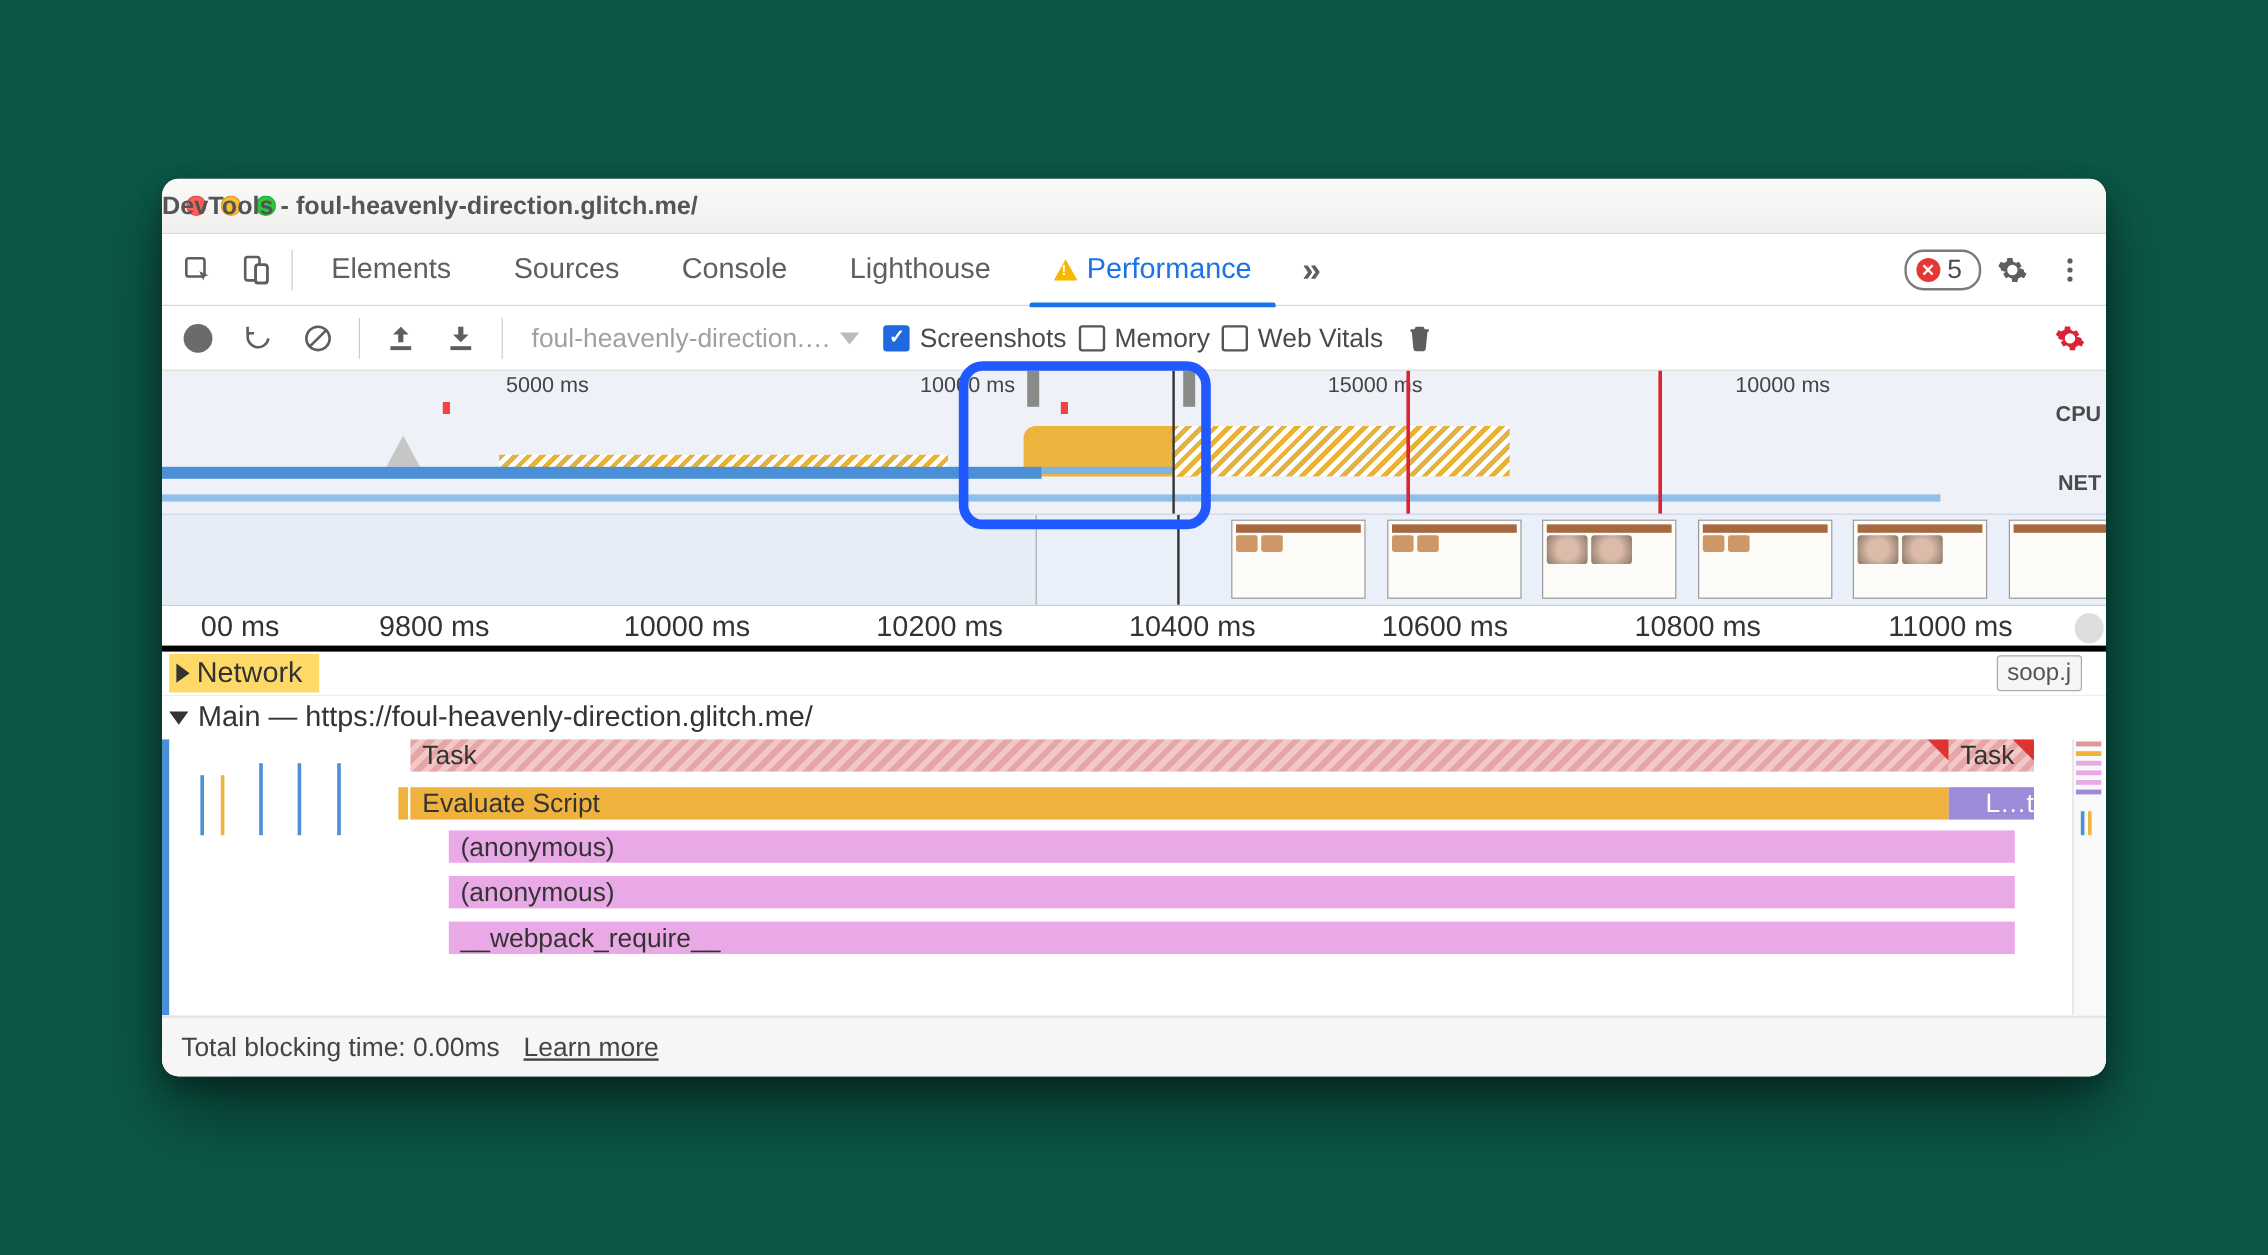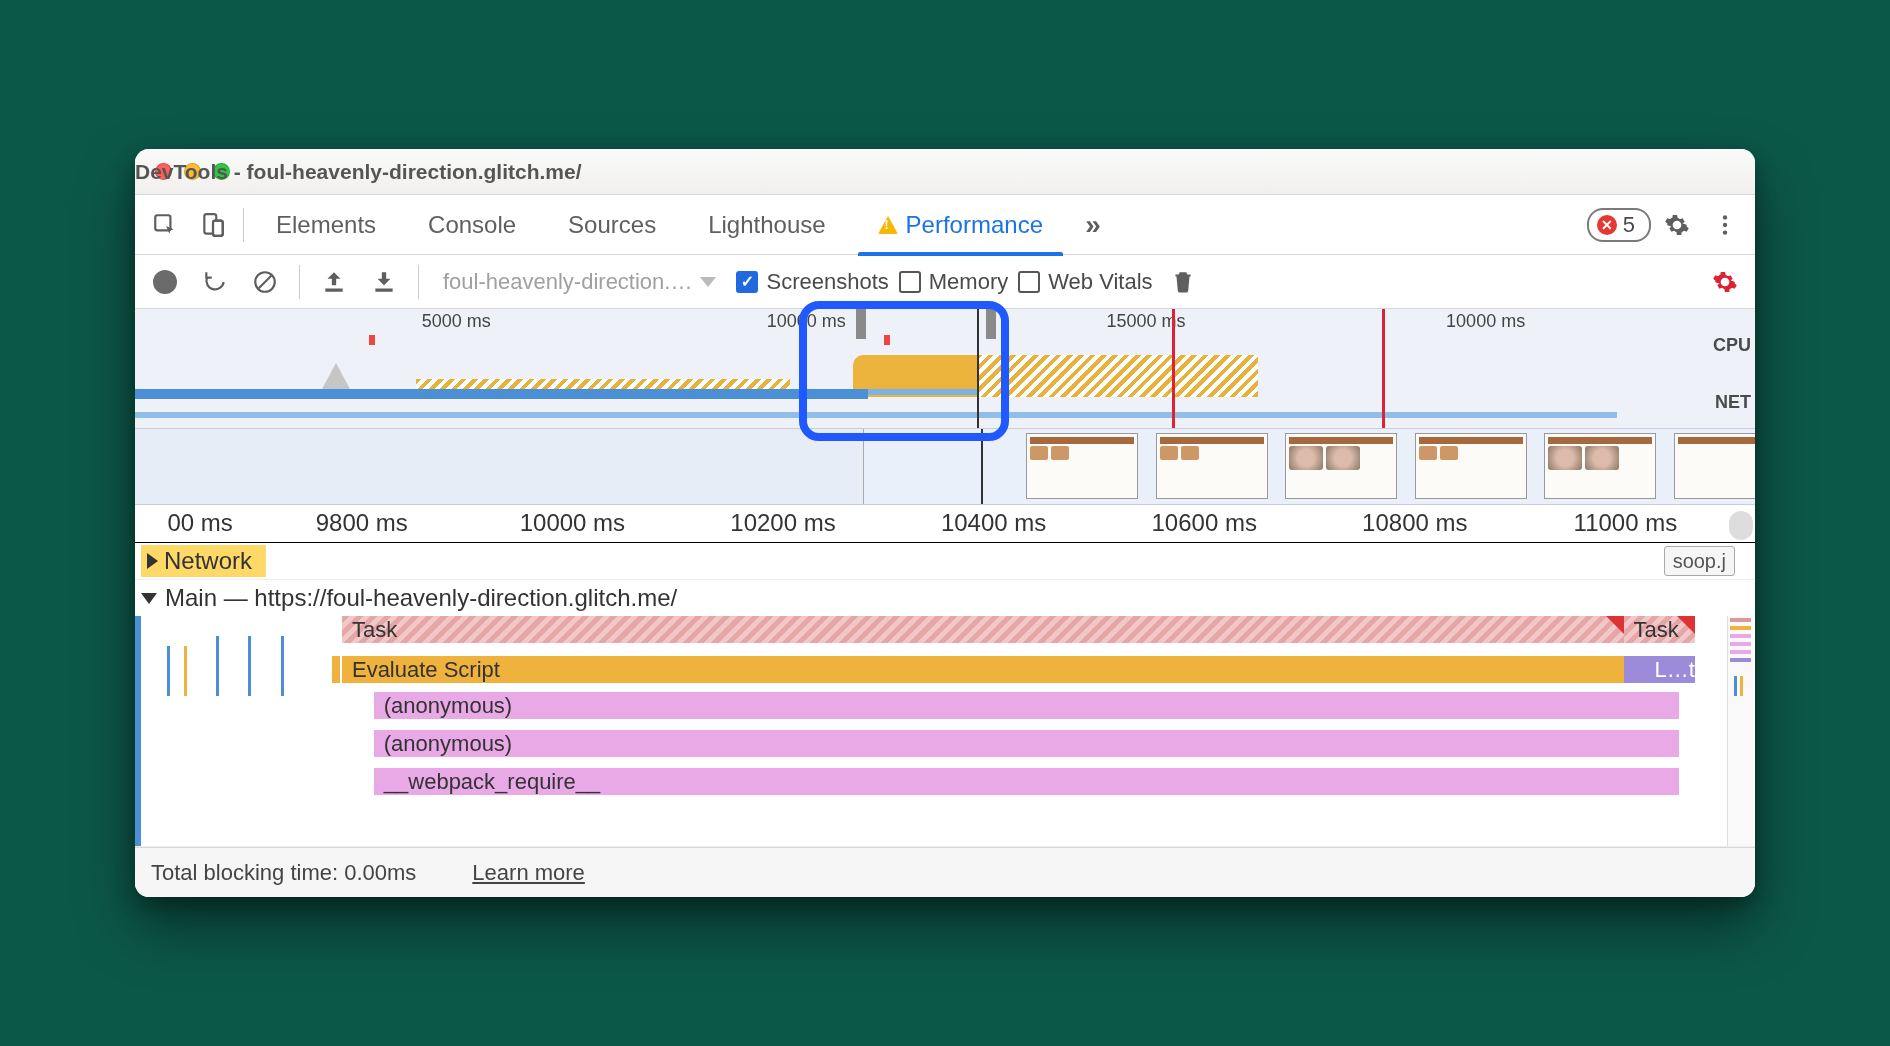--- a/index.html
+++ b/index.html
@@ -103,21 +103,21 @@
   }
   
   .thumbs{height:76px;background:#e9f0fa;border-bottom:1px solid #ccd;position:relative;overflow:hidden;}
   .thumb{position:absolute;top:4px;height:66px;width:112px;border:1px solid #999;background:#fdfbf7;
     display:flex;flex-direction:column;gap:2px;padding:3px;}
   .th-bar{height:7px;background:#a6683f;}
   .th-row{display:flex;gap:3px;}
   .th-sq{width:18px;height:14px;background:#ce9866;border-radius:2px;}
   .th-img{width:34px;height:24px;background:radial-gradient(circle,#dba 40%,#876 100%);border-radius:3px;}
   
-  .ruler{height:38px;position:relative;border-bottom:1px solid #000000;font-size:24px;color:#333;}
+  .ruler{height:38px;position:relative;border-bottom:5px solid #000000;font-size:24px;color:#333;}
   .rtick{position:absolute;top:4px;transform:translateX(-50%);}
   .scroll-ind{position:absolute;right:2px;top:6px;bottom:2px;width:24px;background:#ddd;border-radius:12px;}
   
   .track{border-bottom:1px solid #eee;}
   .t-header{height:36px;display:flex;align-items:center;gap:8px;font-size:24px;color:#333;
     padding-left:6px;}
   .t-arrow{width:0;height:0;display:inline-block;}
   .t-arrow.right{border-top:8px solid transparent;border-bottom:8px solid transparent;border-left:11px solid #333;}
   .t-arrow.down{border-left:8px solid transparent;border-right:8px solid transparent;border-top:11px solid #333;}
   .net-hdr{background:#ffd967;display:inline-flex;padding:2px 14px 2px 6px;align-items:center;gap:6px;}
@@ -133,21 +133,21 @@
   .evalS{background:#efb23c;}
   .anon{background:#e9a9e6;}
   .layt{background:#9c8bd8;padding-left:31px;}
   .mini-vbar{position:absolute;width:3px;background:#4b90d6;}
   .flame-mini{position:absolute;right:2px;top:0;bottom:0;width:26px;background:#f9f9f9;
     border-left:1px solid #ddd;}
   .flame-mini div{position:absolute;left:2px;right:2px;height:4px;}
   
   .footer{height:50px;display:flex;align-items:center;gap:20px;padding:0 16px;
     background:#f6f6f6;border-top:1px solid #d8d7d4;font-size:22px;color:#444;}
-  .footer a{color:#444;text-decoration:underline;cursor:pointer;margin-left:36px;}
+  .footer a{color:#444;text-decoration:underline;cursor:pointer;}
   
   svg.ic{width:26px;height:26px;stroke:#5e5e5e;stroke-width:2;fill:none;}
   svg.ic.fill{fill:#5e5e5e;stroke:none;}
 </style>
 </head>
 <body>
 
 <div class="window">
 
   <div class="titlebar">
@@ -168,22 +168,22 @@
     </div>
     <div class="iconbtn">
       <svg class="ic" viewBox="0 0 24 24">
           <rect x="4" y="2" width="11" height="18" rx="2"></rect>
           <rect x="12" y="8" width="9" height="14" rx="2" fill="#fff"></rect>
           <rect x="12" y="8" width="9" height="14" rx="2"></rect>
         </svg>
     </div>
     <div class="vdiv"></div>
     <div class="tab">Elements</div>
+    <div class="tab">Sources</div>
     <div class="tab">Console</div>
-    <div class="tab">Sources</div>
     <div class="tab">Lighthouse</div>
     <div class="tab active">
       <span class="warn-tri"></span>
       <span>Performance</span>
     </div>
     <div class="iconbtn" style="font-size:28px;font-weight:600;">»</div>
     <div class="spacer"></div>
     <div class="pill">
       <span class="err-circ">✕</span>
       <span>5</span>

